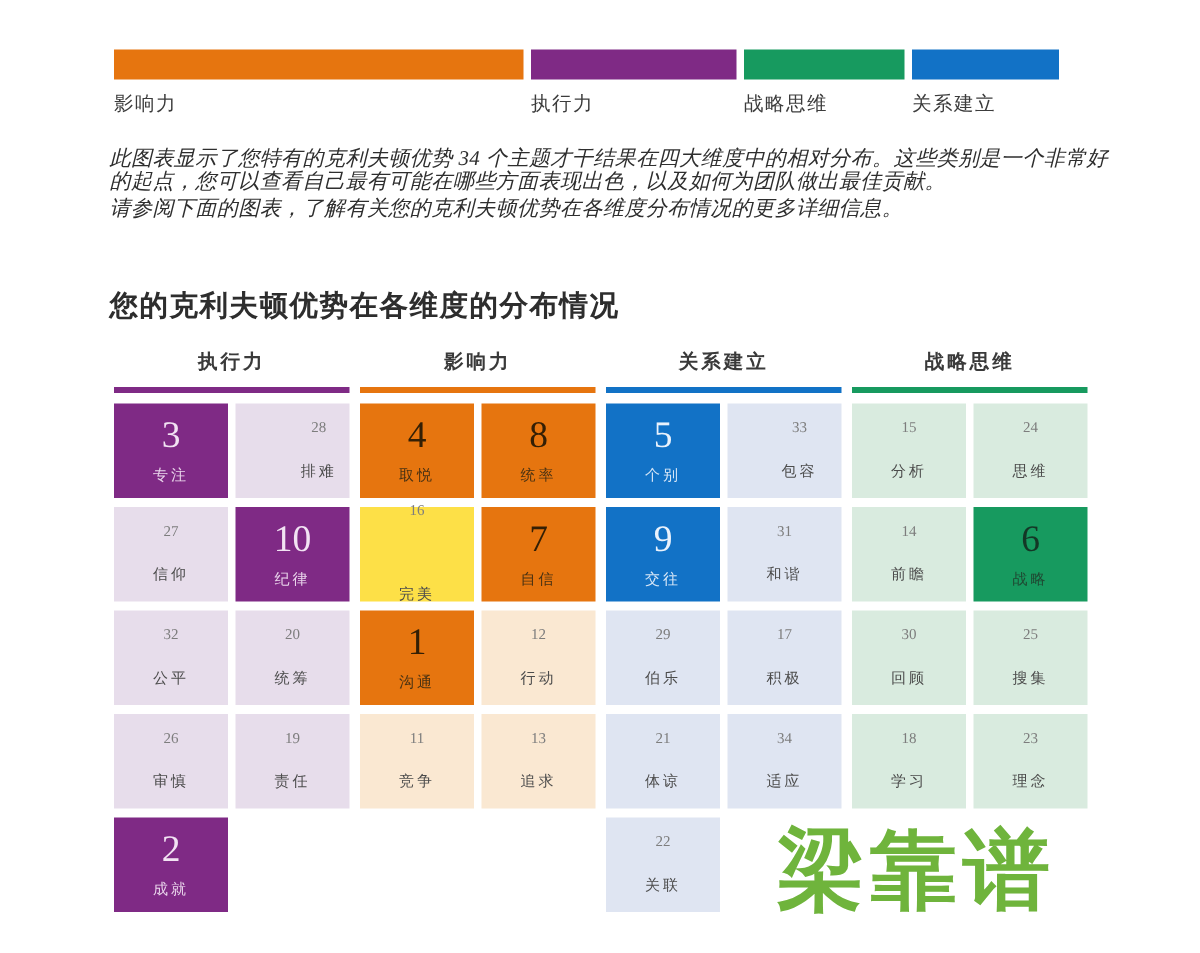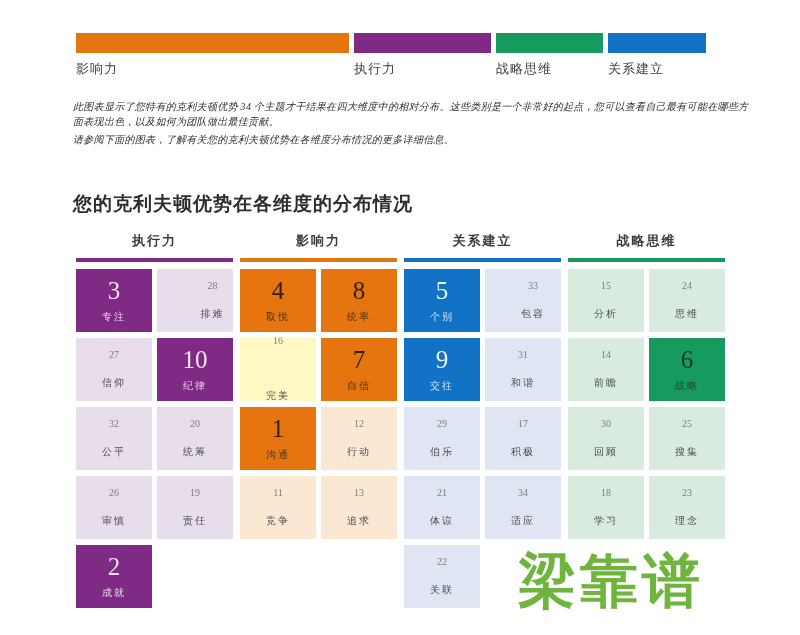--- a/index.html
+++ b/index.html
@@ -9,21 +9,21 @@
   
   .topbar{position:absolute;left:76px;top:33px;display:flex;gap:5px;}
   .seg{display:flex;flex-direction:column;}
   .seg-bar{height:20px;width:100%;}
   .seg-label{margin-top:7px;font-family:"Liberation Serif","DejaVu Serif",serif;
              font-size:13px;color:#3c3c3c;letter-spacing:1px;}
 
   
   .para{position:absolute;left:73px;width:676px;margin:0;
         font-family:"Liberation Serif","DejaVu Serif",serif;font-style:italic;
-        font-size:10px;line-height:15px;color:#2e2e2e;letter-spacing:.3px;}
+        font-size:14px;line-height:15px;color:#2e2e2e;letter-spacing:.3px;}
   .para1{top:99px;}
   .para2{top:132px;}
 
   
   .section-title{position:absolute;left:73px;top:191px;margin:0;
         font-size:19px;font-weight:bold;color:#2d2d2d;letter-spacing:1px;}
 
   
   .grid{position:absolute;left:76px;top:230px;display:flex;gap:7px;}
   .domain-col{width:157px;display:flex;flex-direction:column;}
@@ -123,21 +123,21 @@
         <div class="col-underline" style="background: rgb(230, 117, 15);"></div>
         <div class="cells">
           <div class="cell hl" style="background: rgb(230, 117, 15);">
             <div class="num" style="color: rgb(51, 31, 5);">4</div>
             <div class="name" style="color: rgb(74, 50, 19);">取悦</div>
           </div>
           <div class="cell hl" style="background: rgb(230, 117, 15);">
             <div class="num" style="color: rgb(51, 31, 5);">8</div>
             <div class="name" style="color: rgb(74, 50, 19);">统率</div>
           </div>
-          <div class="cell light" style="background: #fef9c3; gap: 43px;">
+          <div class="cell light" style="background: #fde047; gap: 43px;">
             <div class="num">16</div>
             <div class="name">完美</div>
           </div>
           <div class="cell hl" style="background: rgb(230, 117, 15);">
             <div class="num" style="color: rgb(51, 31, 5);">7</div>
             <div class="name" style="color: rgb(74, 50, 19);">自信</div>
           </div>
           <div class="cell hl" style="background: rgb(230, 117, 15);">
             <div class="num" style="color: rgb(51, 31, 5);">1</div>
             <div class="name" style="color: rgb(74, 50, 19);">沟通</div>

